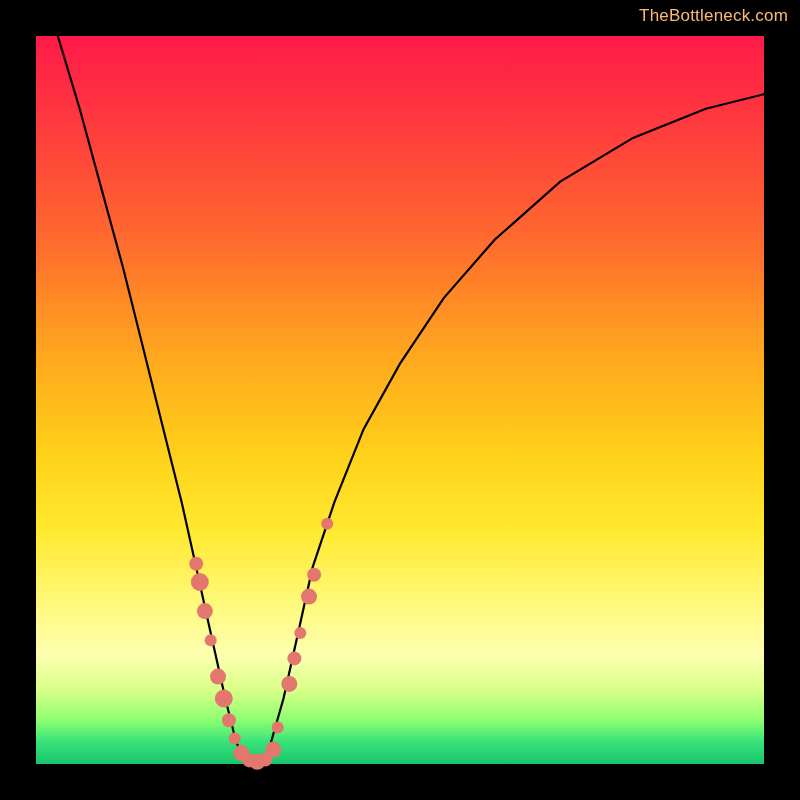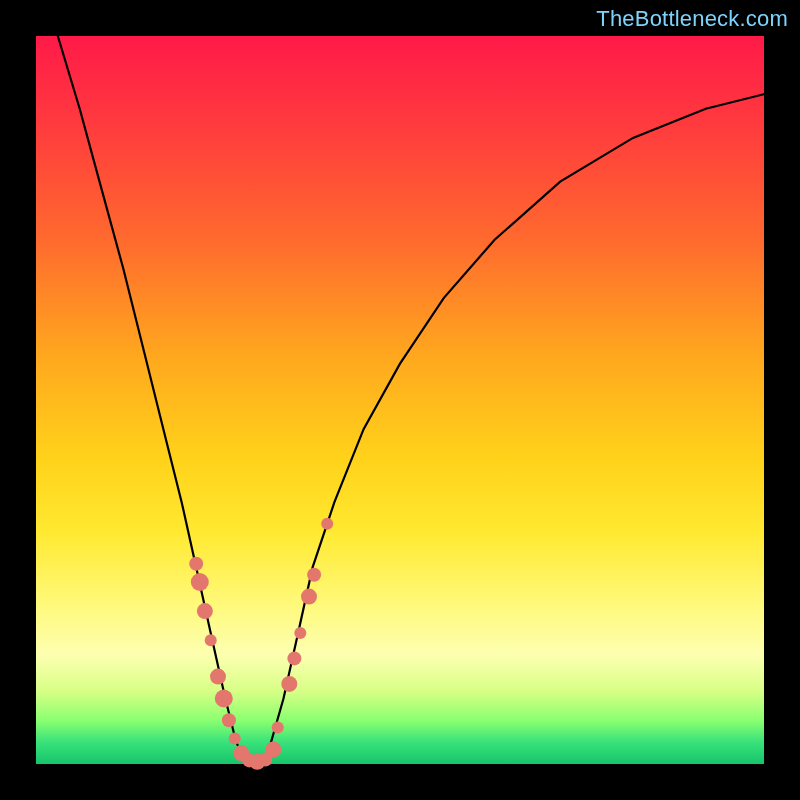--- a/index.html
+++ b/index.html
@@ -35,22 +35,22 @@
       #fdffb0 85%,
       #d7ff86 90%,
       #8bff70 94%,
       #38e27a 97%,
       #17c46a 100%);
   }
   .watermark {
     position: absolute;
     top: 6px;
     right: 12px;
-    color: #7dd3fc;
-    font-size: 22px;
+    color: #fdba74;
+    font-size: 17px;
     font-weight: 500;
     letter-spacing: 0.2px;
     user-select: none;
   }
   svg.curve {
     position: absolute;
     left: 0; top: 0;
     width: 728px; height: 728px;
     overflow: visible;
   }

